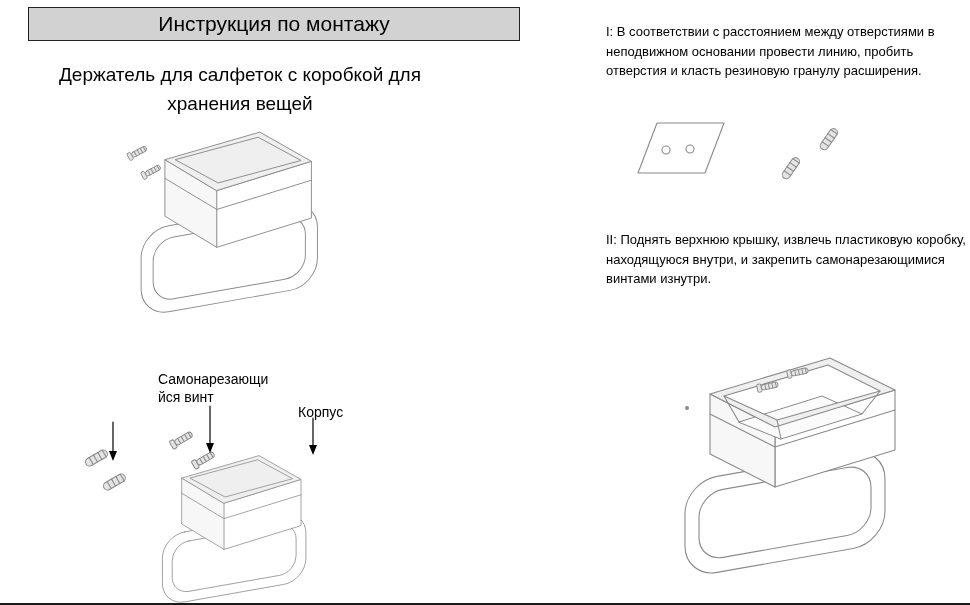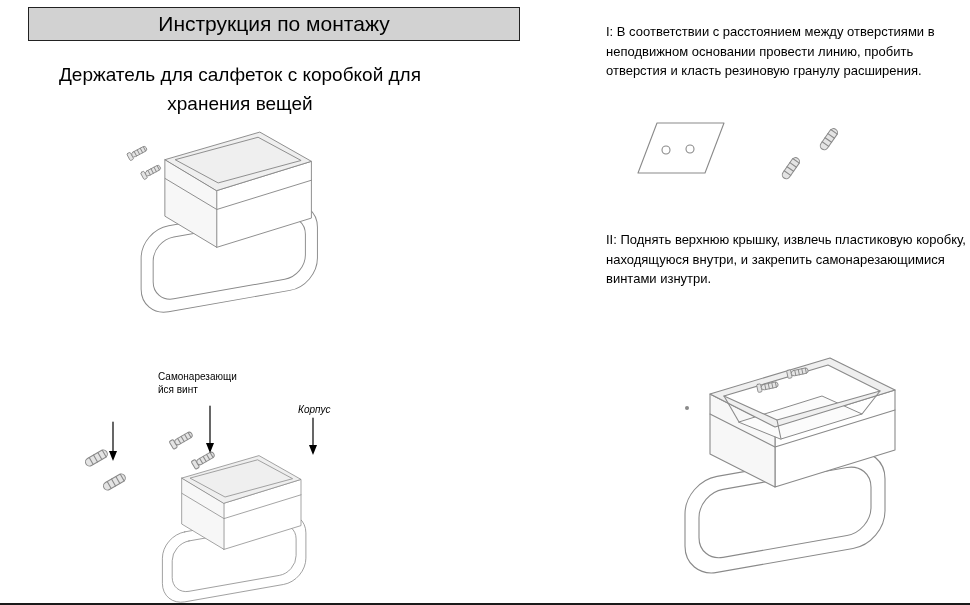--- a/index.html
+++ b/index.html
@@ -16,25 +16,25 @@
   .product-title {
     position:absolute; left:16px; top:60px; width:448px;
     text-align:center; font-size:19px; line-height:1.55; white-space:pre-line;
   }
   .step {
     position:absolute; font-size:13px; line-height:1.5; white-space:pre-line;
   }
   #step1 { left:606px; top:22px; width:400px; }
   #step2 { left:606px; top:230px; width:400px; }
   .callout {
-    position:absolute; font-size:10px; line-height:1.3; white-space:pre-line;
+    position:absolute; font-size:14px; line-height:1.3; white-space:pre-line;
   }
   #callout-granule { left:42px; top:386px; width:130px; }
   #callout-screw   { left:158px; top:370px; width:120px; }
-  #callout-body    { left:298px; top:403px; width:80px;font-style:italic; }
+  #callout-body    { left:298px; top:403px; width:80px; }
 
   svg { position:absolute; overflow:visible; }
   svg * { stroke-linejoin:round; stroke-linecap:round; }
   .line      { stroke:#8a8a8a; stroke-width:1.1; fill:none; }
   .face-top  { fill:#efefef; stroke:#8a8a8a; stroke-width:1.1; }
   .face-front{ fill:#ffffff; stroke:#8a8a8a; stroke-width:1.1; }
   .face-side { fill:#f7f7f7; stroke:#8a8a8a; stroke-width:1.1; }
   .metal     { fill:#e4e4e4; stroke:#8a8a8a; stroke-width:1; }
   .arrow     { stroke:#000; stroke-width:1.2; fill:none; }
 

